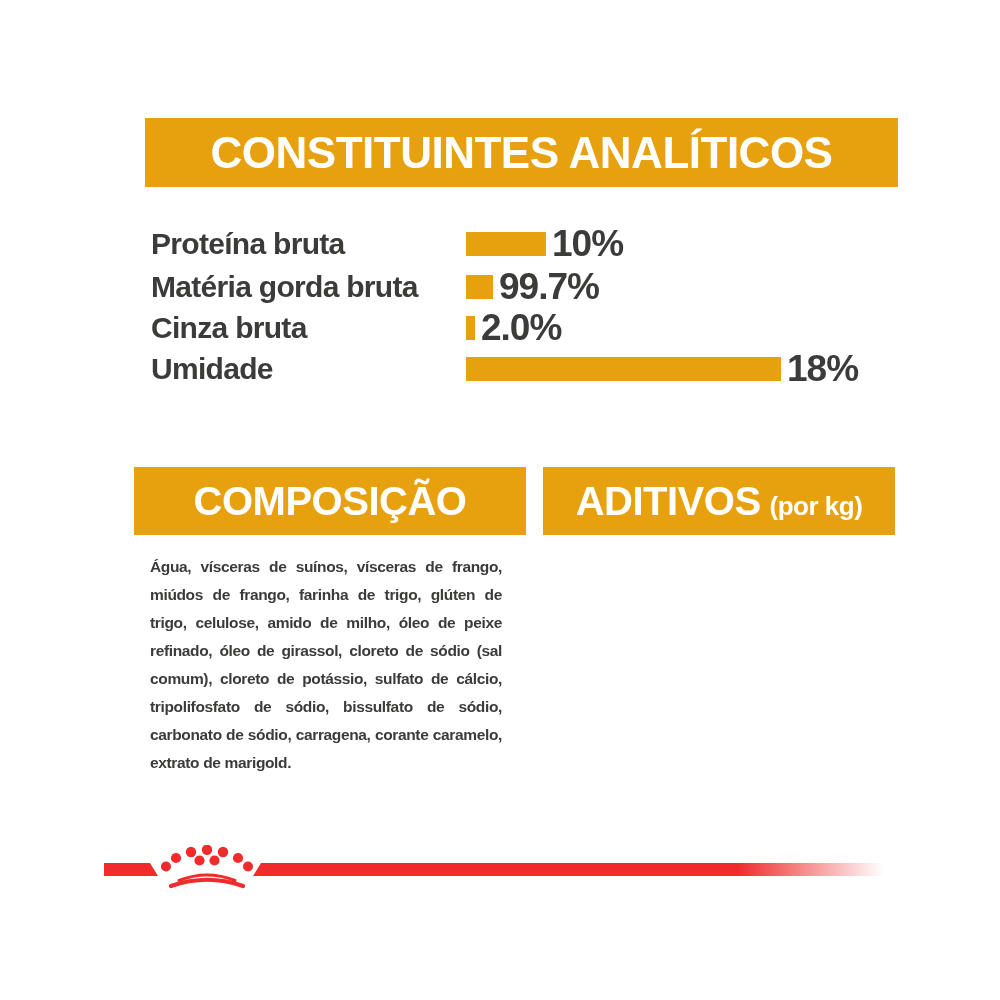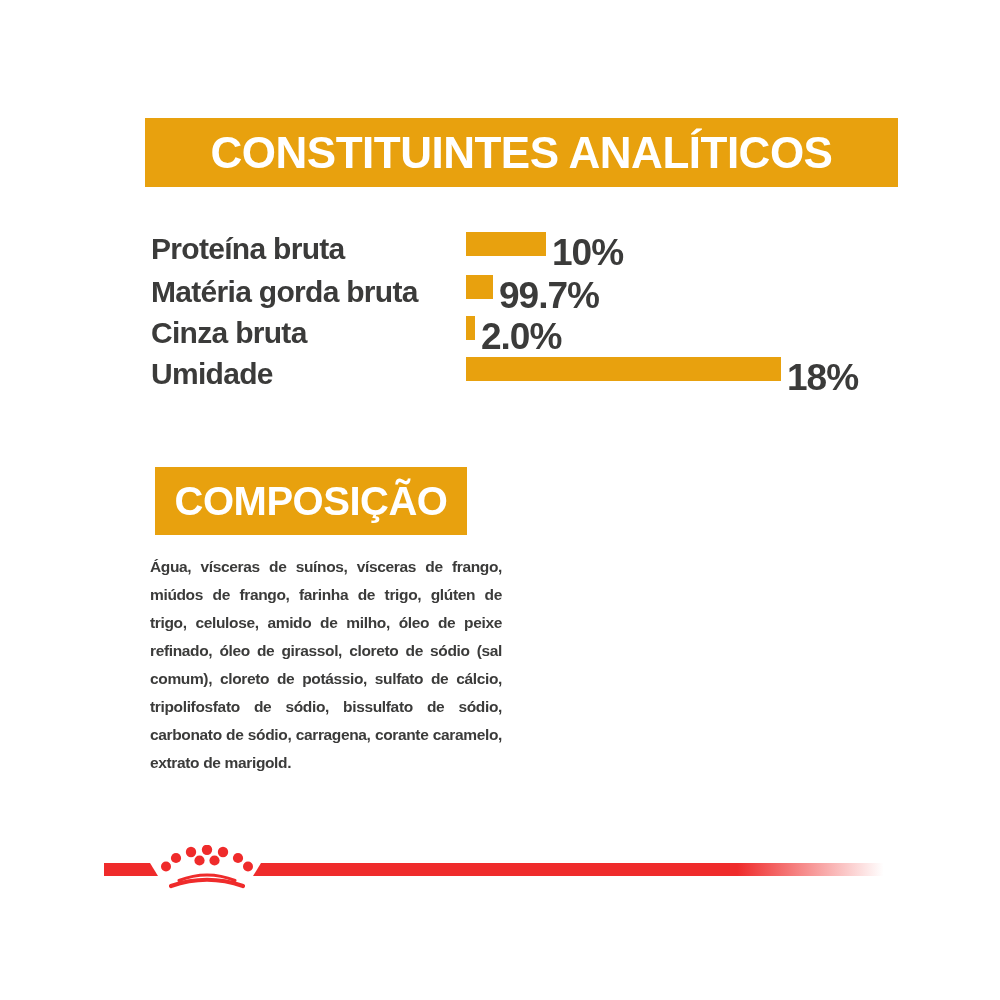--- a/index.html
+++ b/index.html
@@ -19,29 +19,29 @@
   }
   
   .banner{
     position:absolute;background:var(--orange);color:var(--banner-ink);
     display:flex;align-items:center;justify-content:center;
   }
   .banner-top{left:145px;top:118px;width:753px;height:69px;}
   .banner-top .banner-title{
     font-size:44px;font-weight:bold;letter-spacing:-0.5px;white-space:nowrap;
   }
-  .banner-comp{left:155px;top:467px;width:312px;height:68px;}
+  .banner-comp{left:134px;top:467px;width:392px;height:68px;}
   .banner-comp .banner-title{font-size:40px;font-weight:bold;letter-spacing:-0.5px;}
   .banner-adit{left:543px;top:467px;width:352px;height:68px;}
   .banner-adit .banner-inner{display:flex;align-items:baseline;gap:9px;white-space:nowrap;}
   .banner-adit .banner-title{font-size:40px;font-weight:bold;letter-spacing:-0.5px;}
   .banner-adit .banner-suffix{font-size:26px;font-weight:bold;letter-spacing:-0.5px;}
   
   .chart-row{
-    position:absolute;left:151px;height:24px;display:flex;
+    position:absolute;left:151px;height:24px;display:flex;align-items:center;
   }
   .chart-label{
     width:315px;flex:0 0 315px;font-size:30px;font-weight:bold;
     letter-spacing:-0.7px;color:var(--ink);white-space:nowrap;
   }
   .chart-bar{height:24px;background:var(--bar);flex:0 0 auto;}
   .chart-value{
     font-size:37px;font-weight:bold;letter-spacing:-1px;color:var(--ink);
     margin-left:6px;white-space:nowrap;
   }
@@ -95,20 +95,26 @@
       <div class="chart-bar" style="width: 315px;"></div>
       <div class="chart-value">18%</div>
     </div>
   </div>
 
   <div class="banner banner-comp">
     <span class="banner-title">COMPOSIÇÃO</span>
   </div>
   <p class="body-text comp-text">Água, vísceras de suínos, vísceras de frango, miúdos de frango, farinha de trigo, glúten de trigo, celulose, amido de milho, óleo de peixe refinado, óleo de girassol, cloreto de sódio (sal comum), cloreto de potássio, sulfato de cálcio, tripolifosfato de sódio, bissulfato de sódio, carbonato de sódio, carragena, corante caramelo, extrato de marigold.</p>
 
+  <div class="banner banner-adit">
+    <span class="banner-inner">
+      <span class="banner-title">ADITIVOS</span>
+      <span class="banner-suffix">(por kg)</span>
+    </span>
+  </div>
   <div class="body-text adit-text">
   </div>
 
   <div class="redline redline-left"></div>
   <svg class="crown" viewBox="0 0 100 46" aria-hidden="true">
     <g fill="currentColor">
       <circle cx="50" cy="4.8" r="5.2"></circle>
       <circle cx="34" cy="7" r="5.2"></circle>
       <circle cx="66" cy="7" r="5.2"></circle>
       <circle cx="42.5" cy="15.5" r="5.1"></circle>

